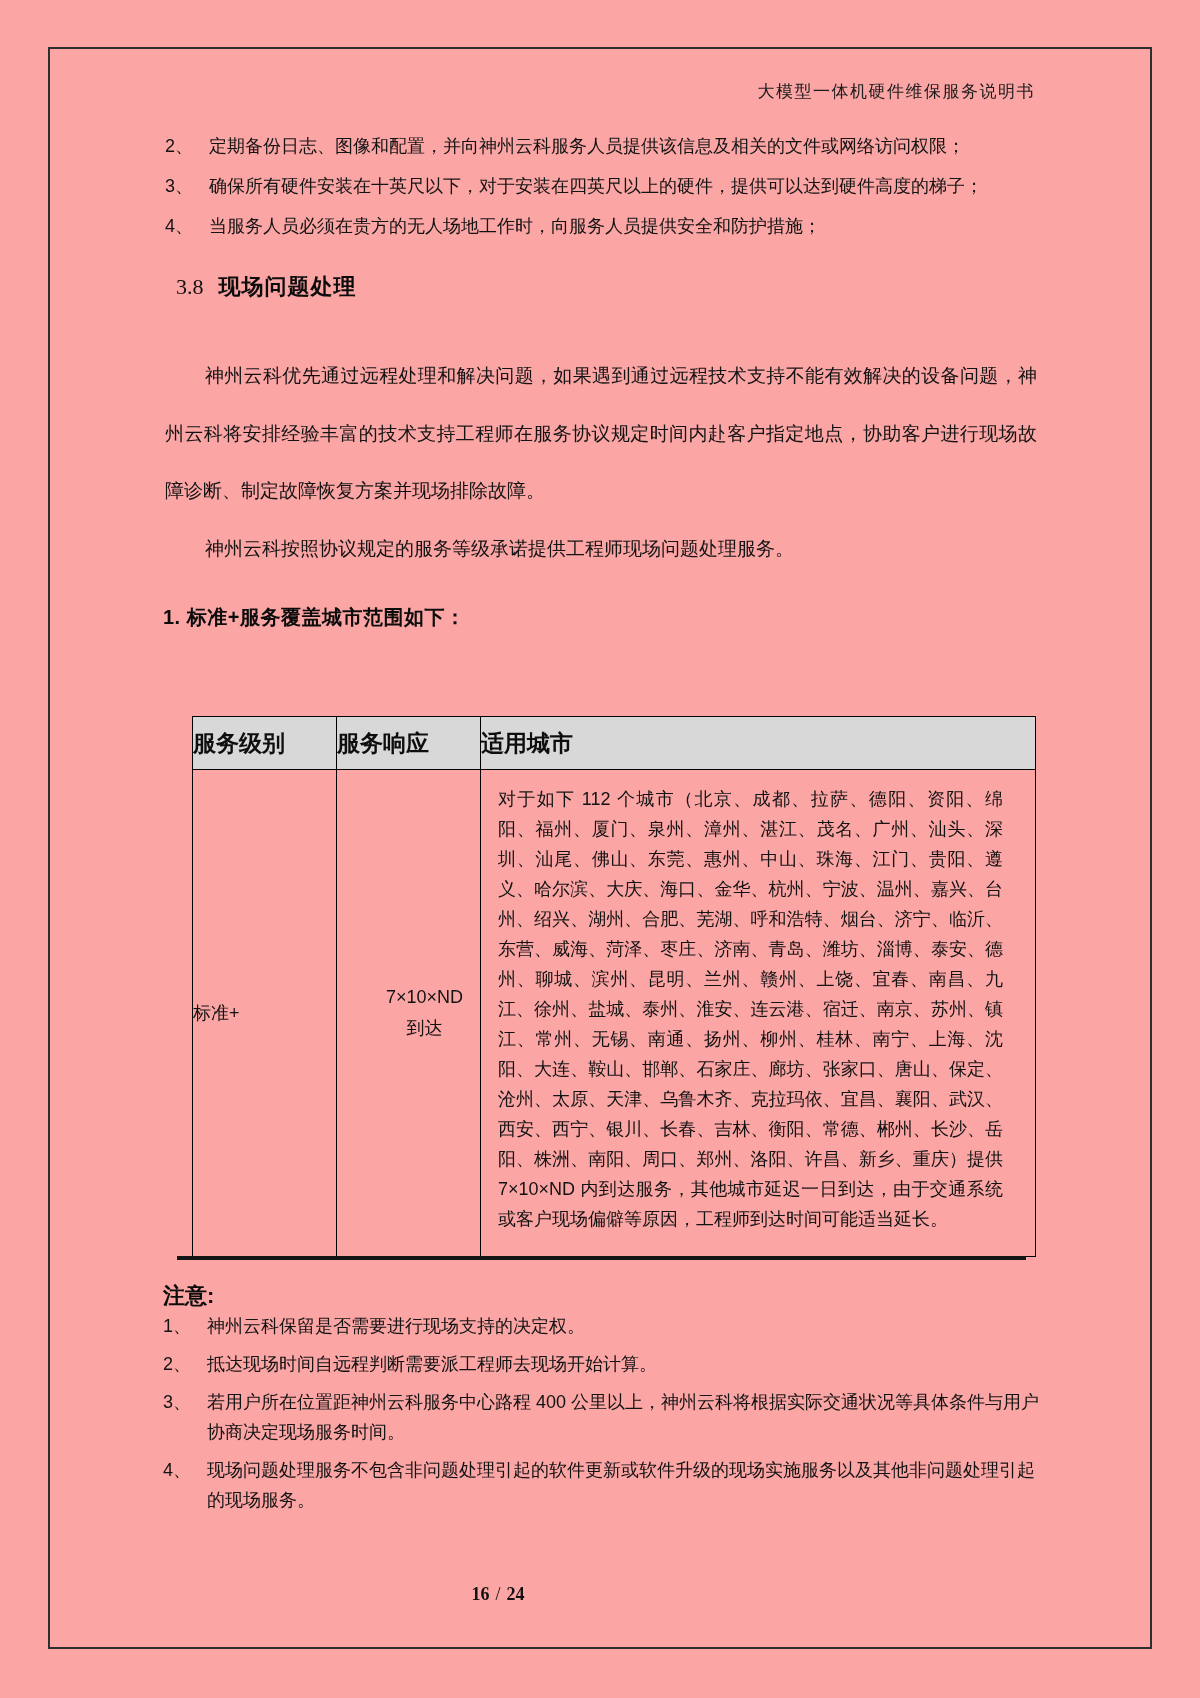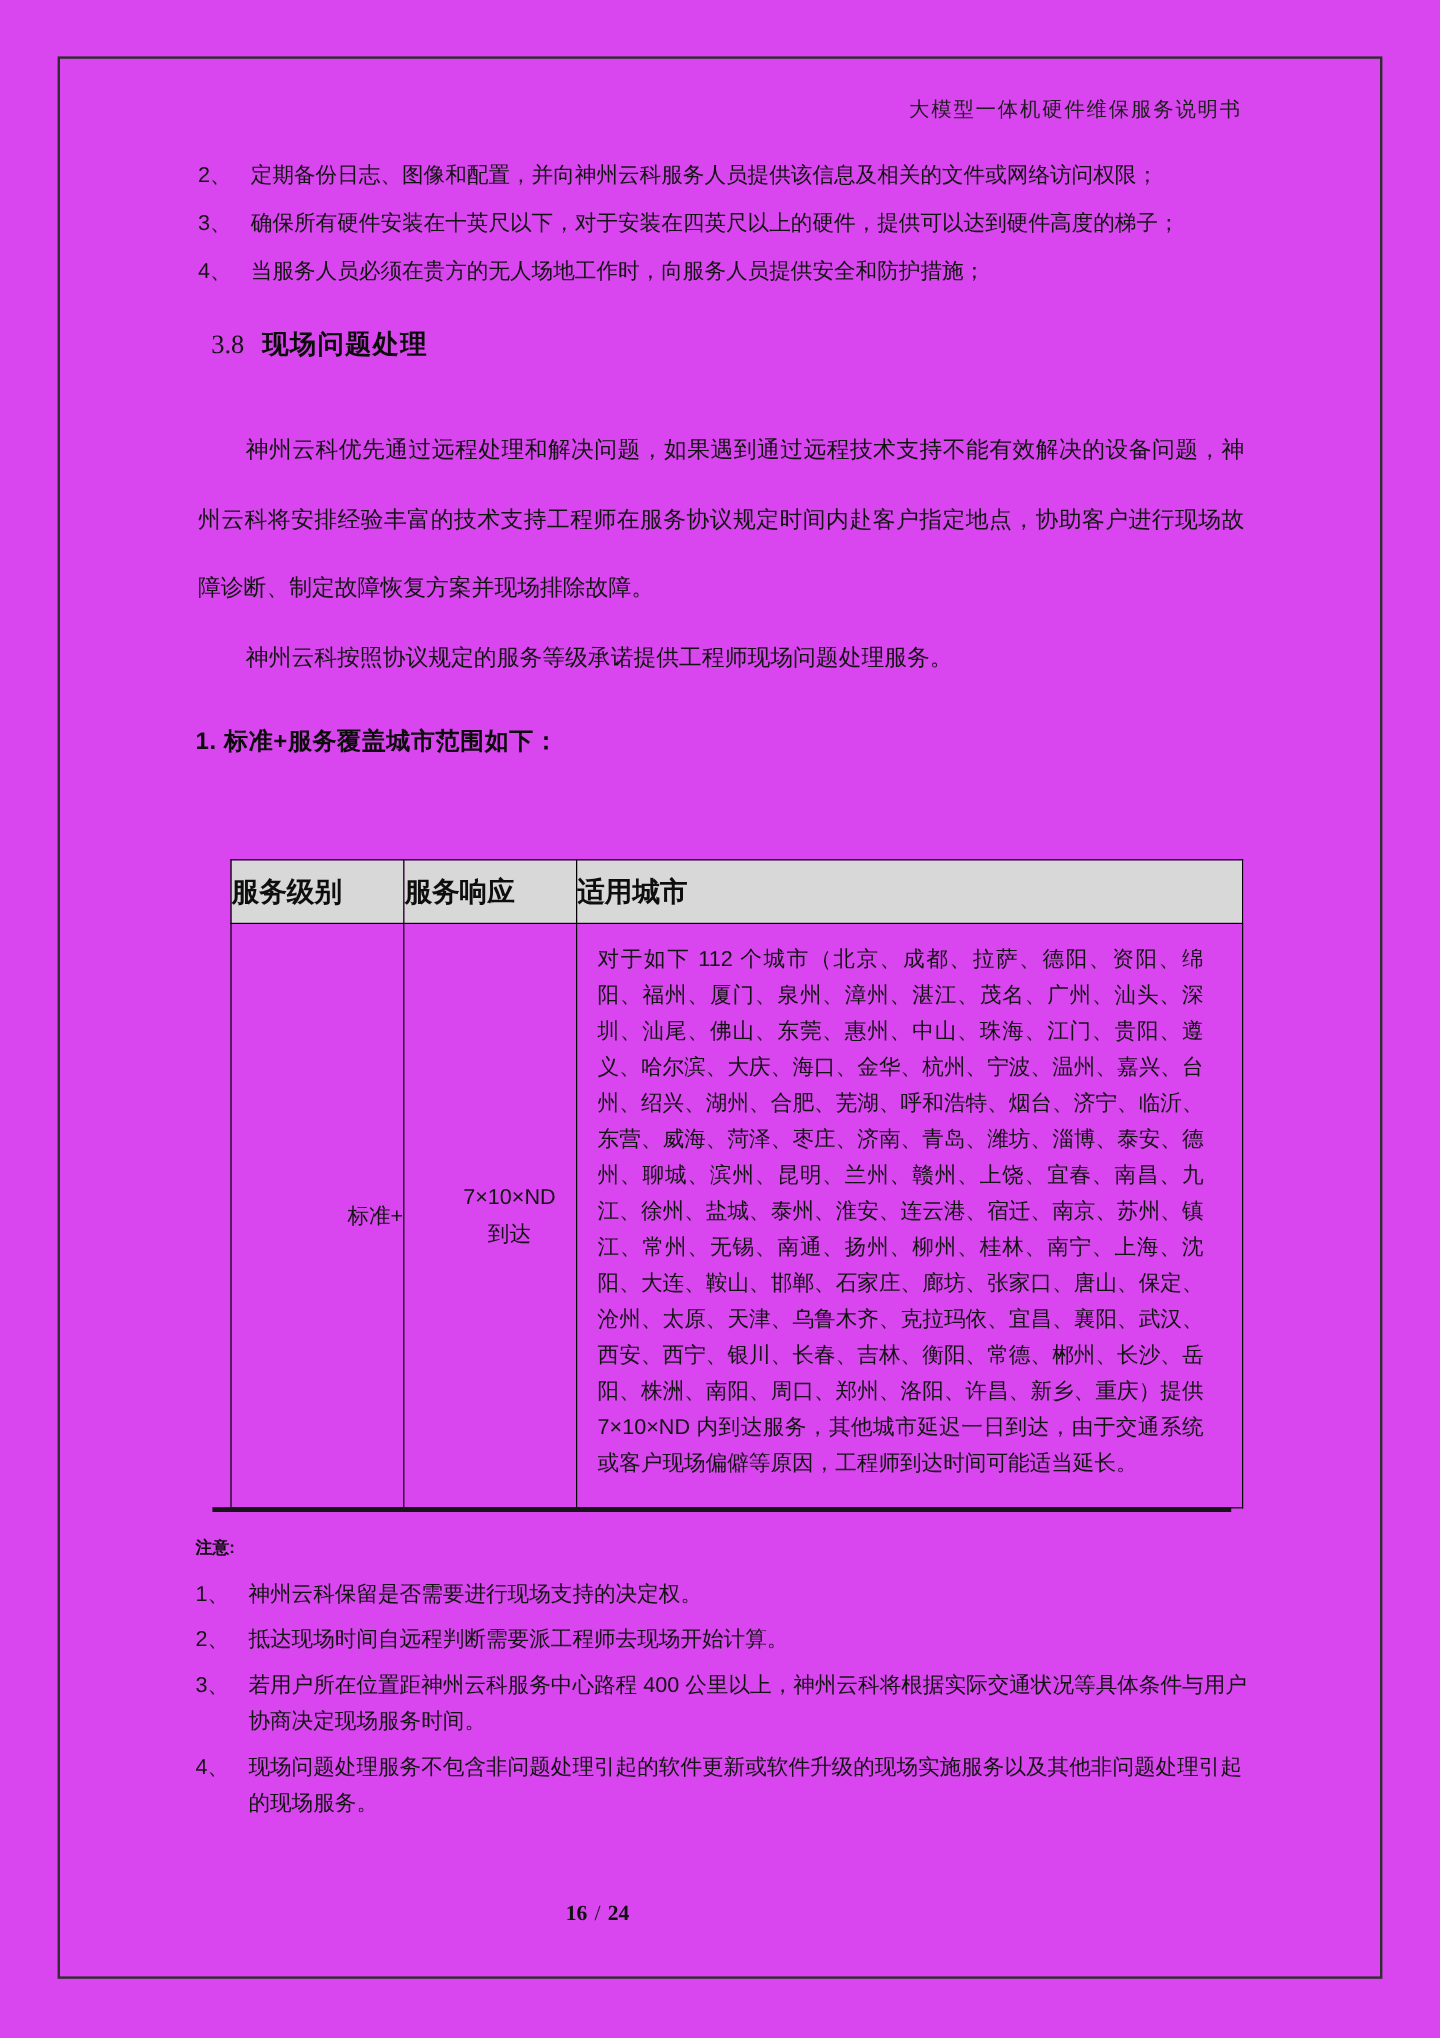--- a/index.html
+++ b/index.html
@@ -7,21 +7,21 @@
   body {
     width: 1200px; height: 1698px;
     font-family: "Liberation Sans", sans-serif;
     color: #141414;
     position: relative;
     overflow: hidden;
   }
   .page {
     position: relative;
     width: 1200px; height: 1698px;
-    background: #d946ef;
+    background: #fca5a5;
   }
   .page-frame {
     position: absolute;
     left: 48px; top: 47px;
     width: 1104px; height: 1602px;
     border: 2px solid #2e2e2e;
     pointer-events: none;
   }
   .doc-header {
     position: absolute;
@@ -103,42 +103,41 @@
     font-weight: bold;
     text-align: left;
     vertical-align: middle;
     color: #0e0e0e;
   }
   .service-table td {
     vertical-align: middle;
     font-size: 18px;
     color: #131313;
   }
-  td.level-cell { text-align: right; }
+  td.level-cell { text-align: left; }
   td.response-cell { text-align: center; line-height: 31px; padding-left: 32px; }
   td.cities-cell {
     padding: 14px 32px 22px 17px;
     line-height: 30px;
     text-align: justify;
     vertical-align: top;
   }
   .thick-rule {
     position: absolute;
     top: 1256px; left: 177px;
     width: 849px; height: 4px;
     background: #151515;
   }
   .notes {
     position: absolute;
     top: 1281px; left: 163px; width: 878px;
   }
   .notes-label {
-    font-size: 14px;
-    font-weight: bold;
-    margin-bottom: 14px;
+    font-size: 22px;
+    font-weight: bold;
     color: #0c0c0c;
   }
   .note-item {
     display: flex;
     font-size: 18px;
     line-height: 30px;
     margin-bottom: 8px;
     color: #131313;
   }
   .note-item .num { flex: 0 0 44px; }

